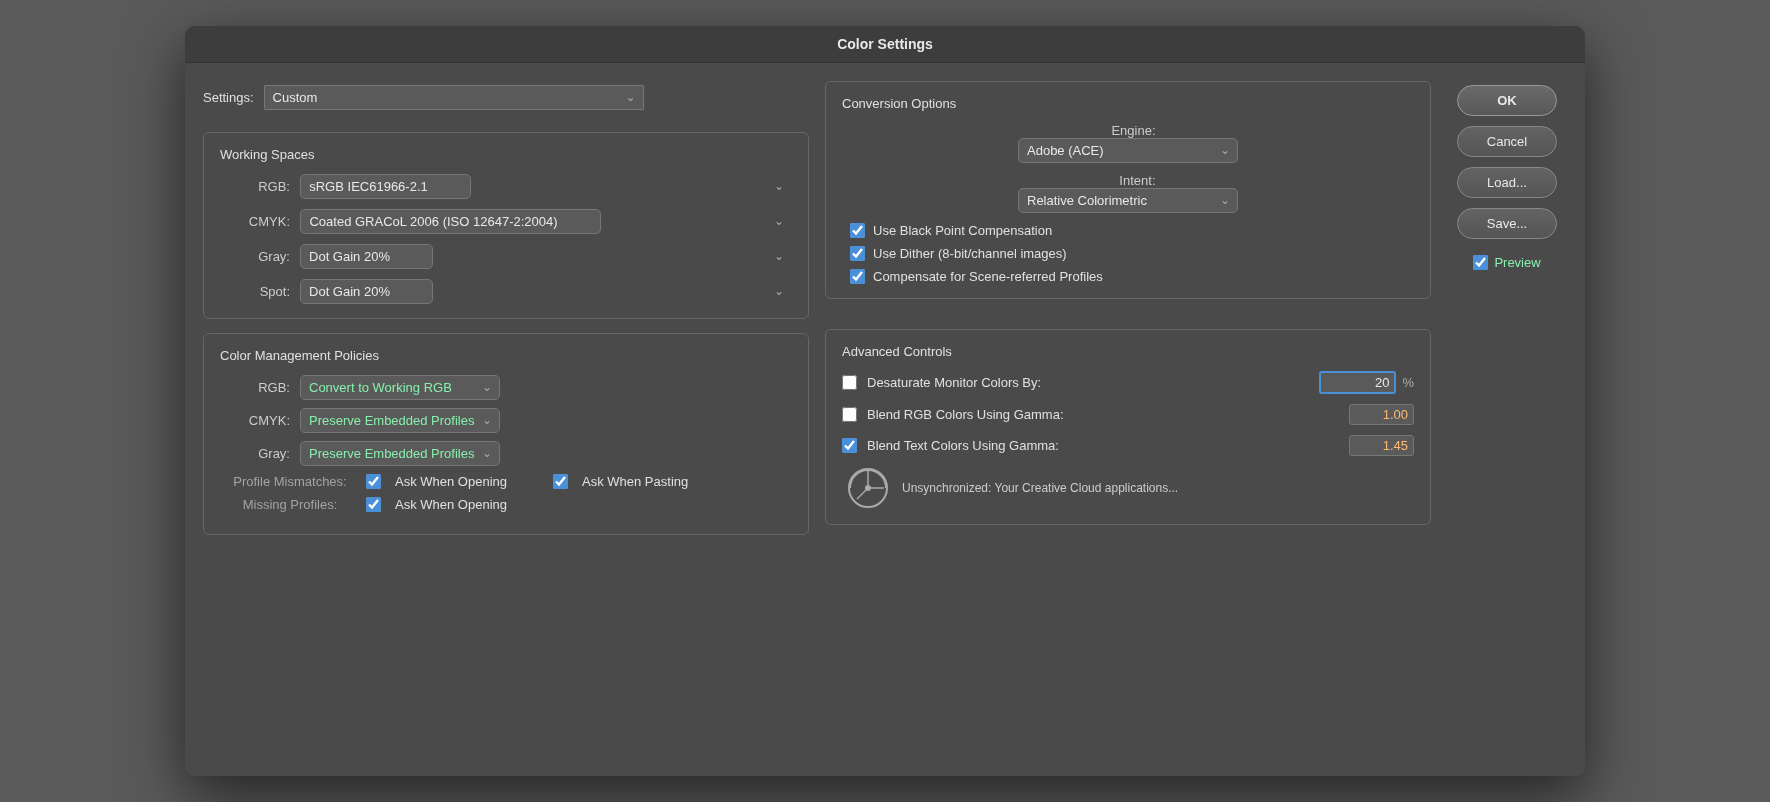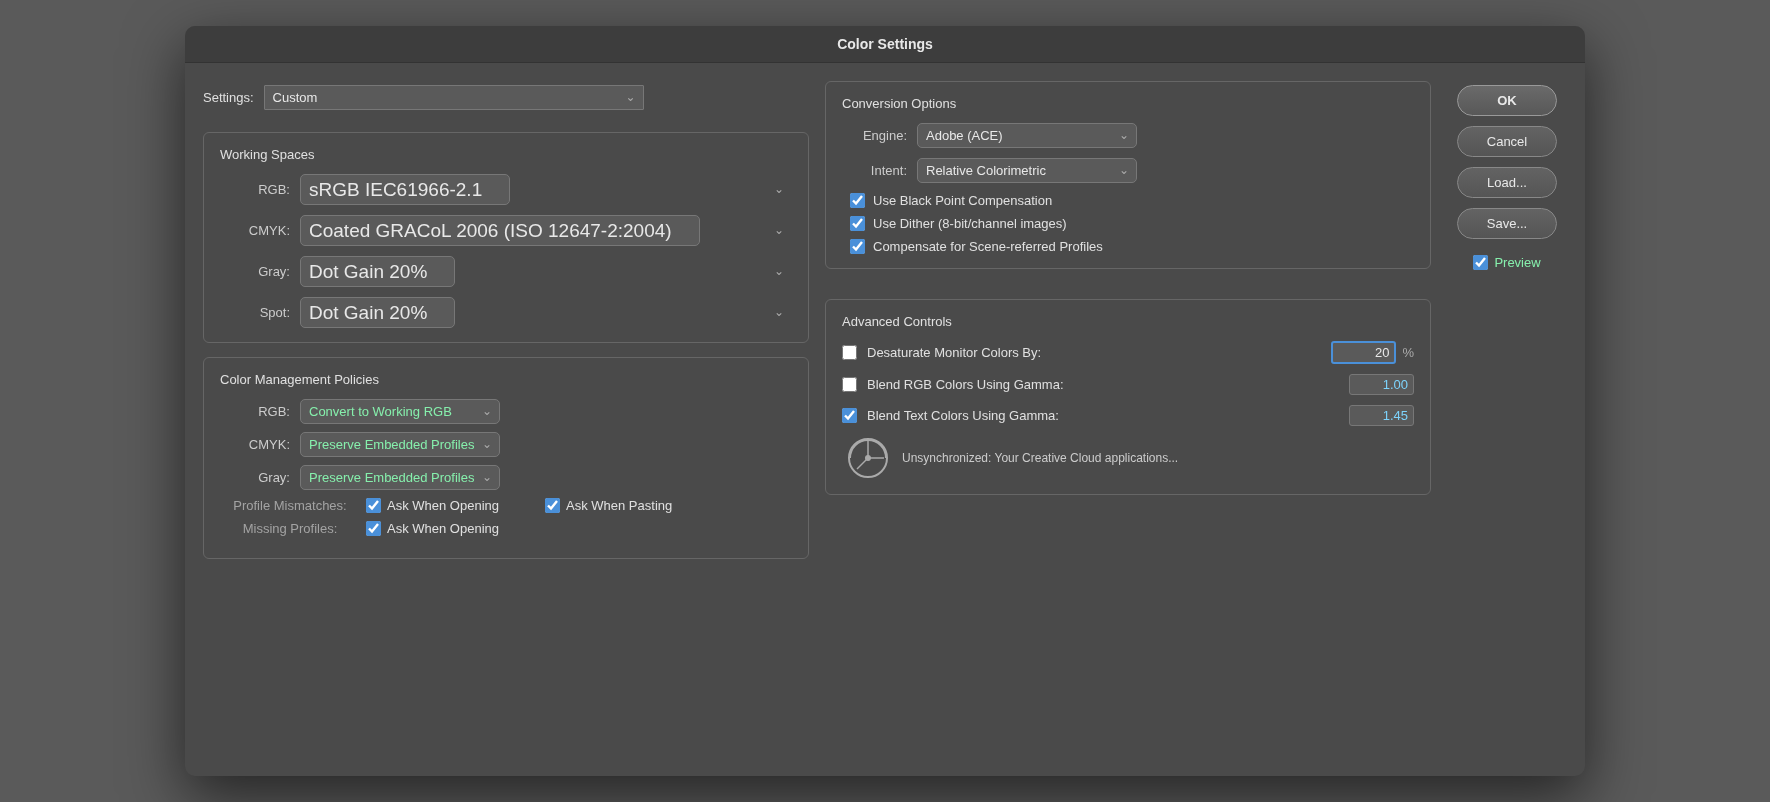--- a/index.html
+++ b/index.html
@@ -125,26 +125,27 @@
       min-width: 70px;
       color: #ccc;
       font-size: 13px;
       margin-right: 10px;
     }
     .select-medium {
       background: #5a5a5a;
       border: 1px solid #777;
       border-radius: 5px;
       color: #e8e8e8;
-      font-size: 19px;
-      padding: 4px 26px 4px 8px;
+      font-size: 13px;
+      padding: 4px 42px 4px 8px;
       appearance: none;
       -webkit-appearance: none;
       cursor: pointer;
       flex: 1;
+      text-align: center;
     }
     .select-small {
       background: #5a5a5a;
       border: 1px solid #777;
       border-radius: 5px;
       color: #e8e8e8;
       font-size: 13px;
       padding: 4px 26px 4px 8px;
       appearance: none;
       -webkit-appearance: none;
@@ -172,21 +173,21 @@
       font-size: 13px;
       padding: 4px 24px 4px 8px;
       appearance: none;
       -webkit-appearance: none;
       cursor: pointer;
       min-width: 200px;
     }
     .checkbox-group {
       display: flex;
       align-items: center;
-      gap: 6px;
+      gap: 14px;
       margin-right: 20px;
     }
     .checkbox-label {
       color: #e0e0e0;
       font-size: 13px;
     }
     input[type=checkbox] {
       width: 15px;
       height: 15px;
       accent-color: #4a90d9;
@@ -203,20 +204,21 @@
     .mismatch-label {
       min-width: 140px;
       text-align: center;
       color: #a3a3a3;
     }
     
     .conv-row {
       display: flex;
       align-items: center;
       margin-bottom: 10px;
+      flex-direction: column;
     }
     .conv-label {
       min-width: 65px;
       text-align: right;
       color: #ccc;
       margin-right: 10px;
     }
     .checkbox-option-row {
       display: flex;
       align-items: center;
@@ -238,35 +240,35 @@
       accent-color: #4a90d9;
       cursor: pointer;
       margin-right: 10px;
     }
     .adv-label {
       flex: 1;
       color: #e0e0e0;
       font-size: 13px;
     }
     .adv-input {
-      width: 65px;
+      width: 77px;
       background: #5a5a5a;
       border: 2px solid #4a90d9;
       border-radius: 3px;
       color: #e8e8e8;
       font-size: 13px;
       padding: 2px 5px;
       text-align: right;
     }
     .adv-input-normal {
       width: 65px;
       background: #5a5a5a;
       border: 1px solid #777;
       border-radius: 3px;
-      color: #7dd3fc;
+      color: #fdba74;
       font-size: 13px;
       padding: 2px 5px;
       text-align: right;
     }
     .adv-unit {
       color: #aaa;
       margin-left: 6px;
       font-size: 13px;
     }
     

